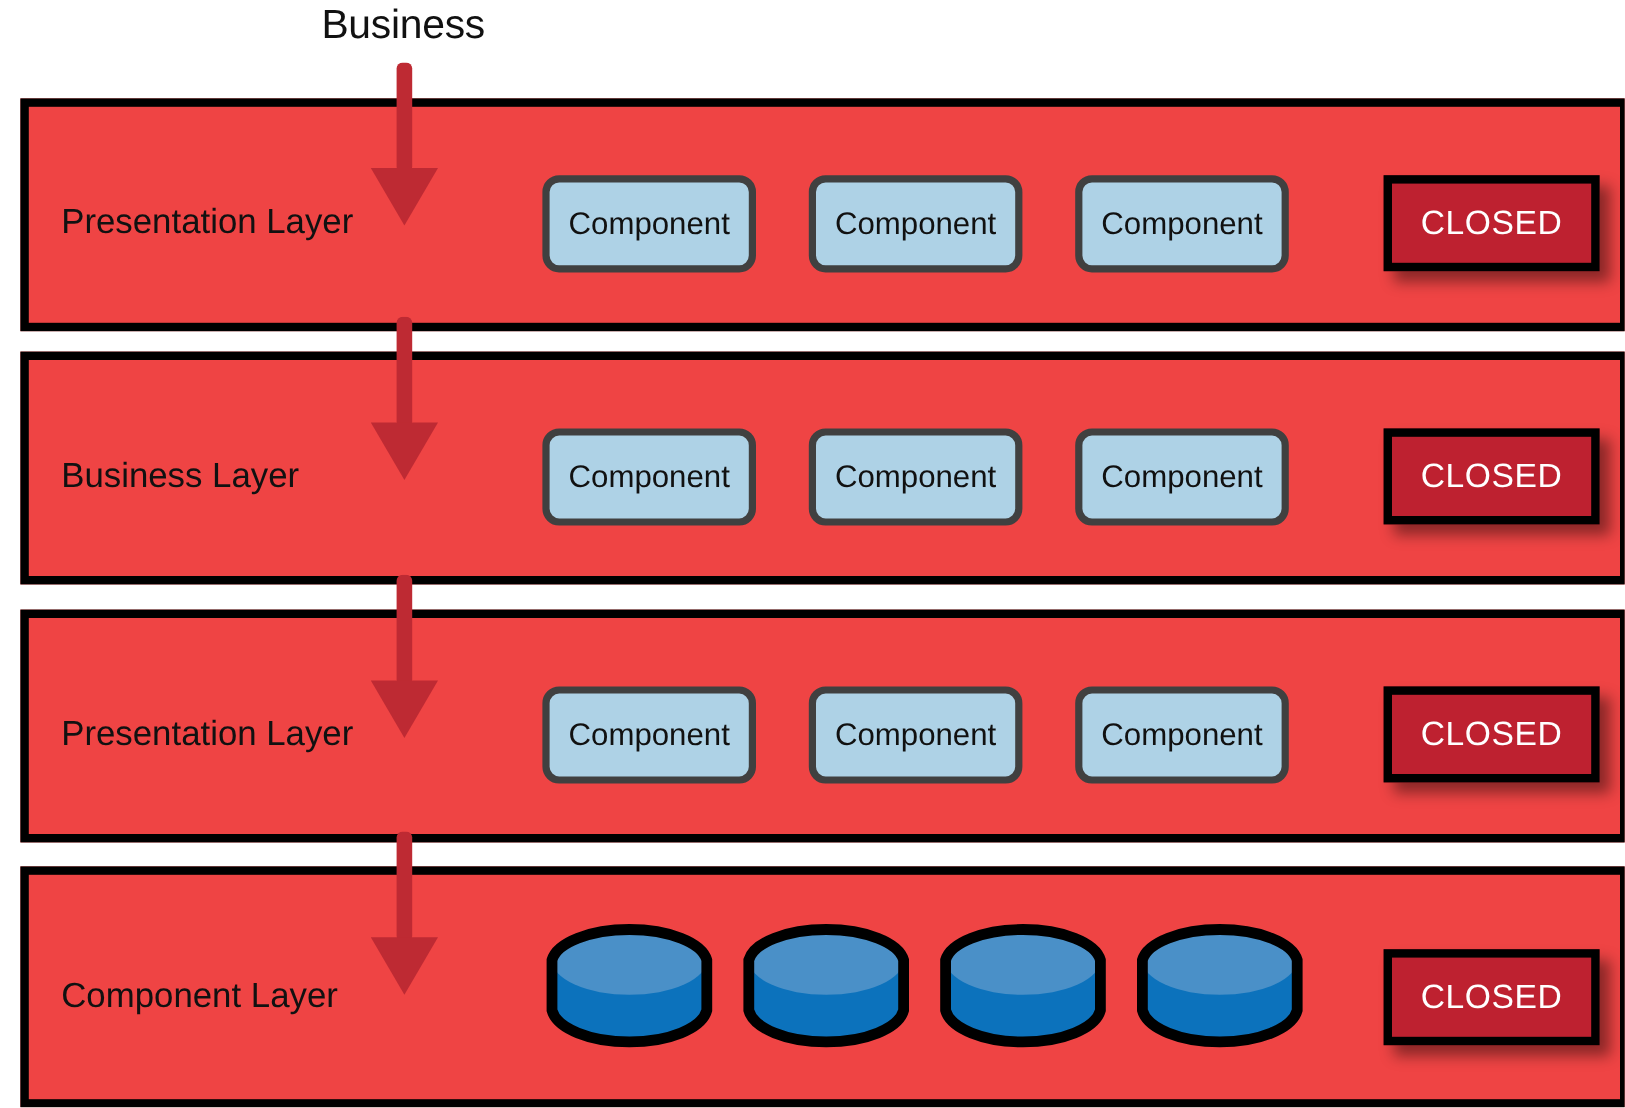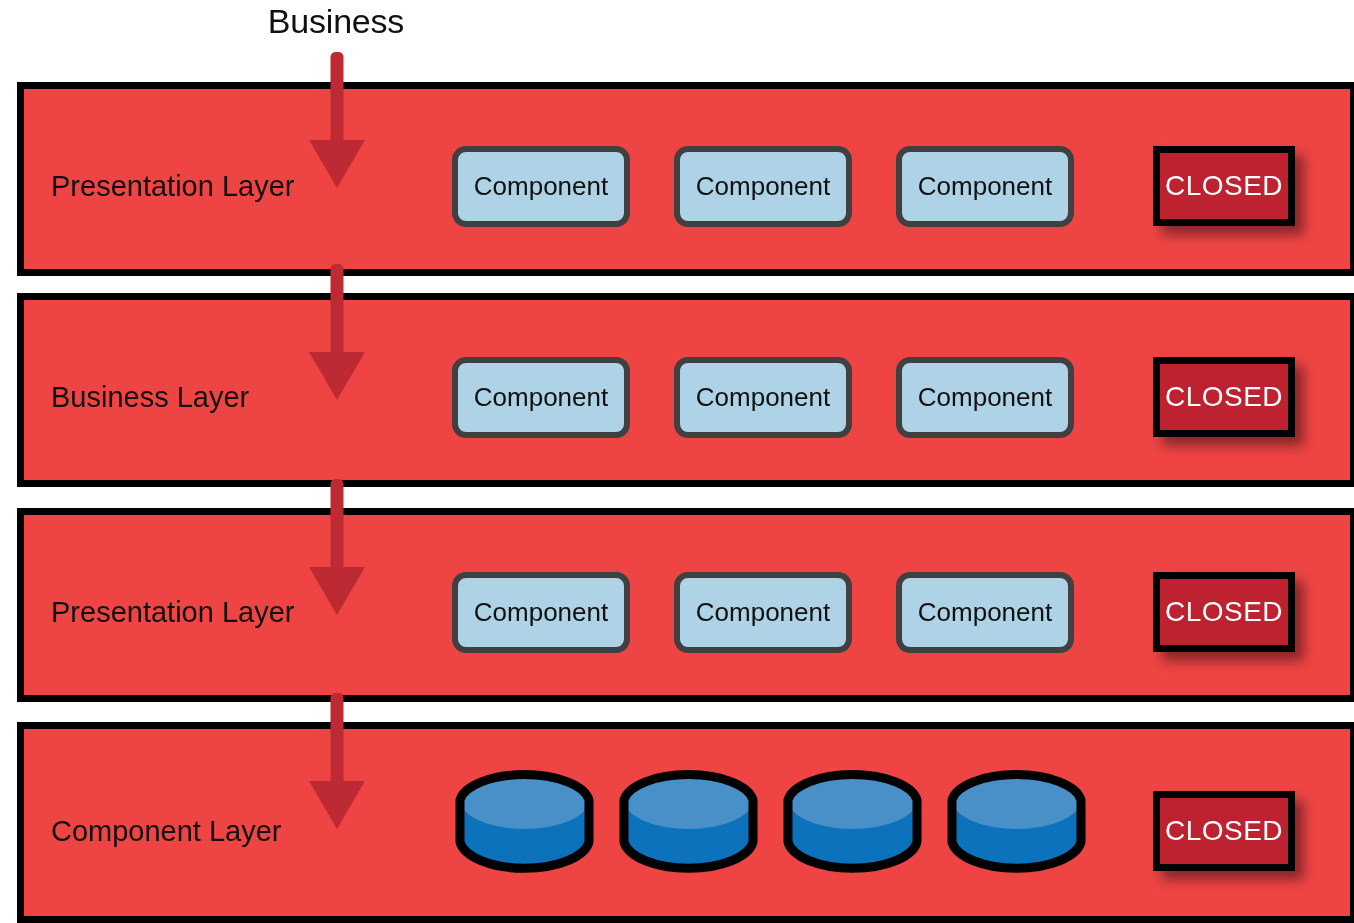--- a/index.html
+++ b/index.html
@@ -65,21 +65,21 @@
     justify-content: center;
     font-size: 26px;
     font-stretch: condensed;
     color: #111111;
     white-space: nowrap;
   }
 
   
   .closed-badge {
     position: absolute;
-    width: 142px;
+    width: 180px;
     height: 80px;
     background: #be2130;
     border: 7px solid #000000;
     box-sizing: border-box;
     display: flex;
     align-items: center;
     justify-content: center;
     font-size: 28px;
     font-stretch: condensed;
     color: #ffffff;

